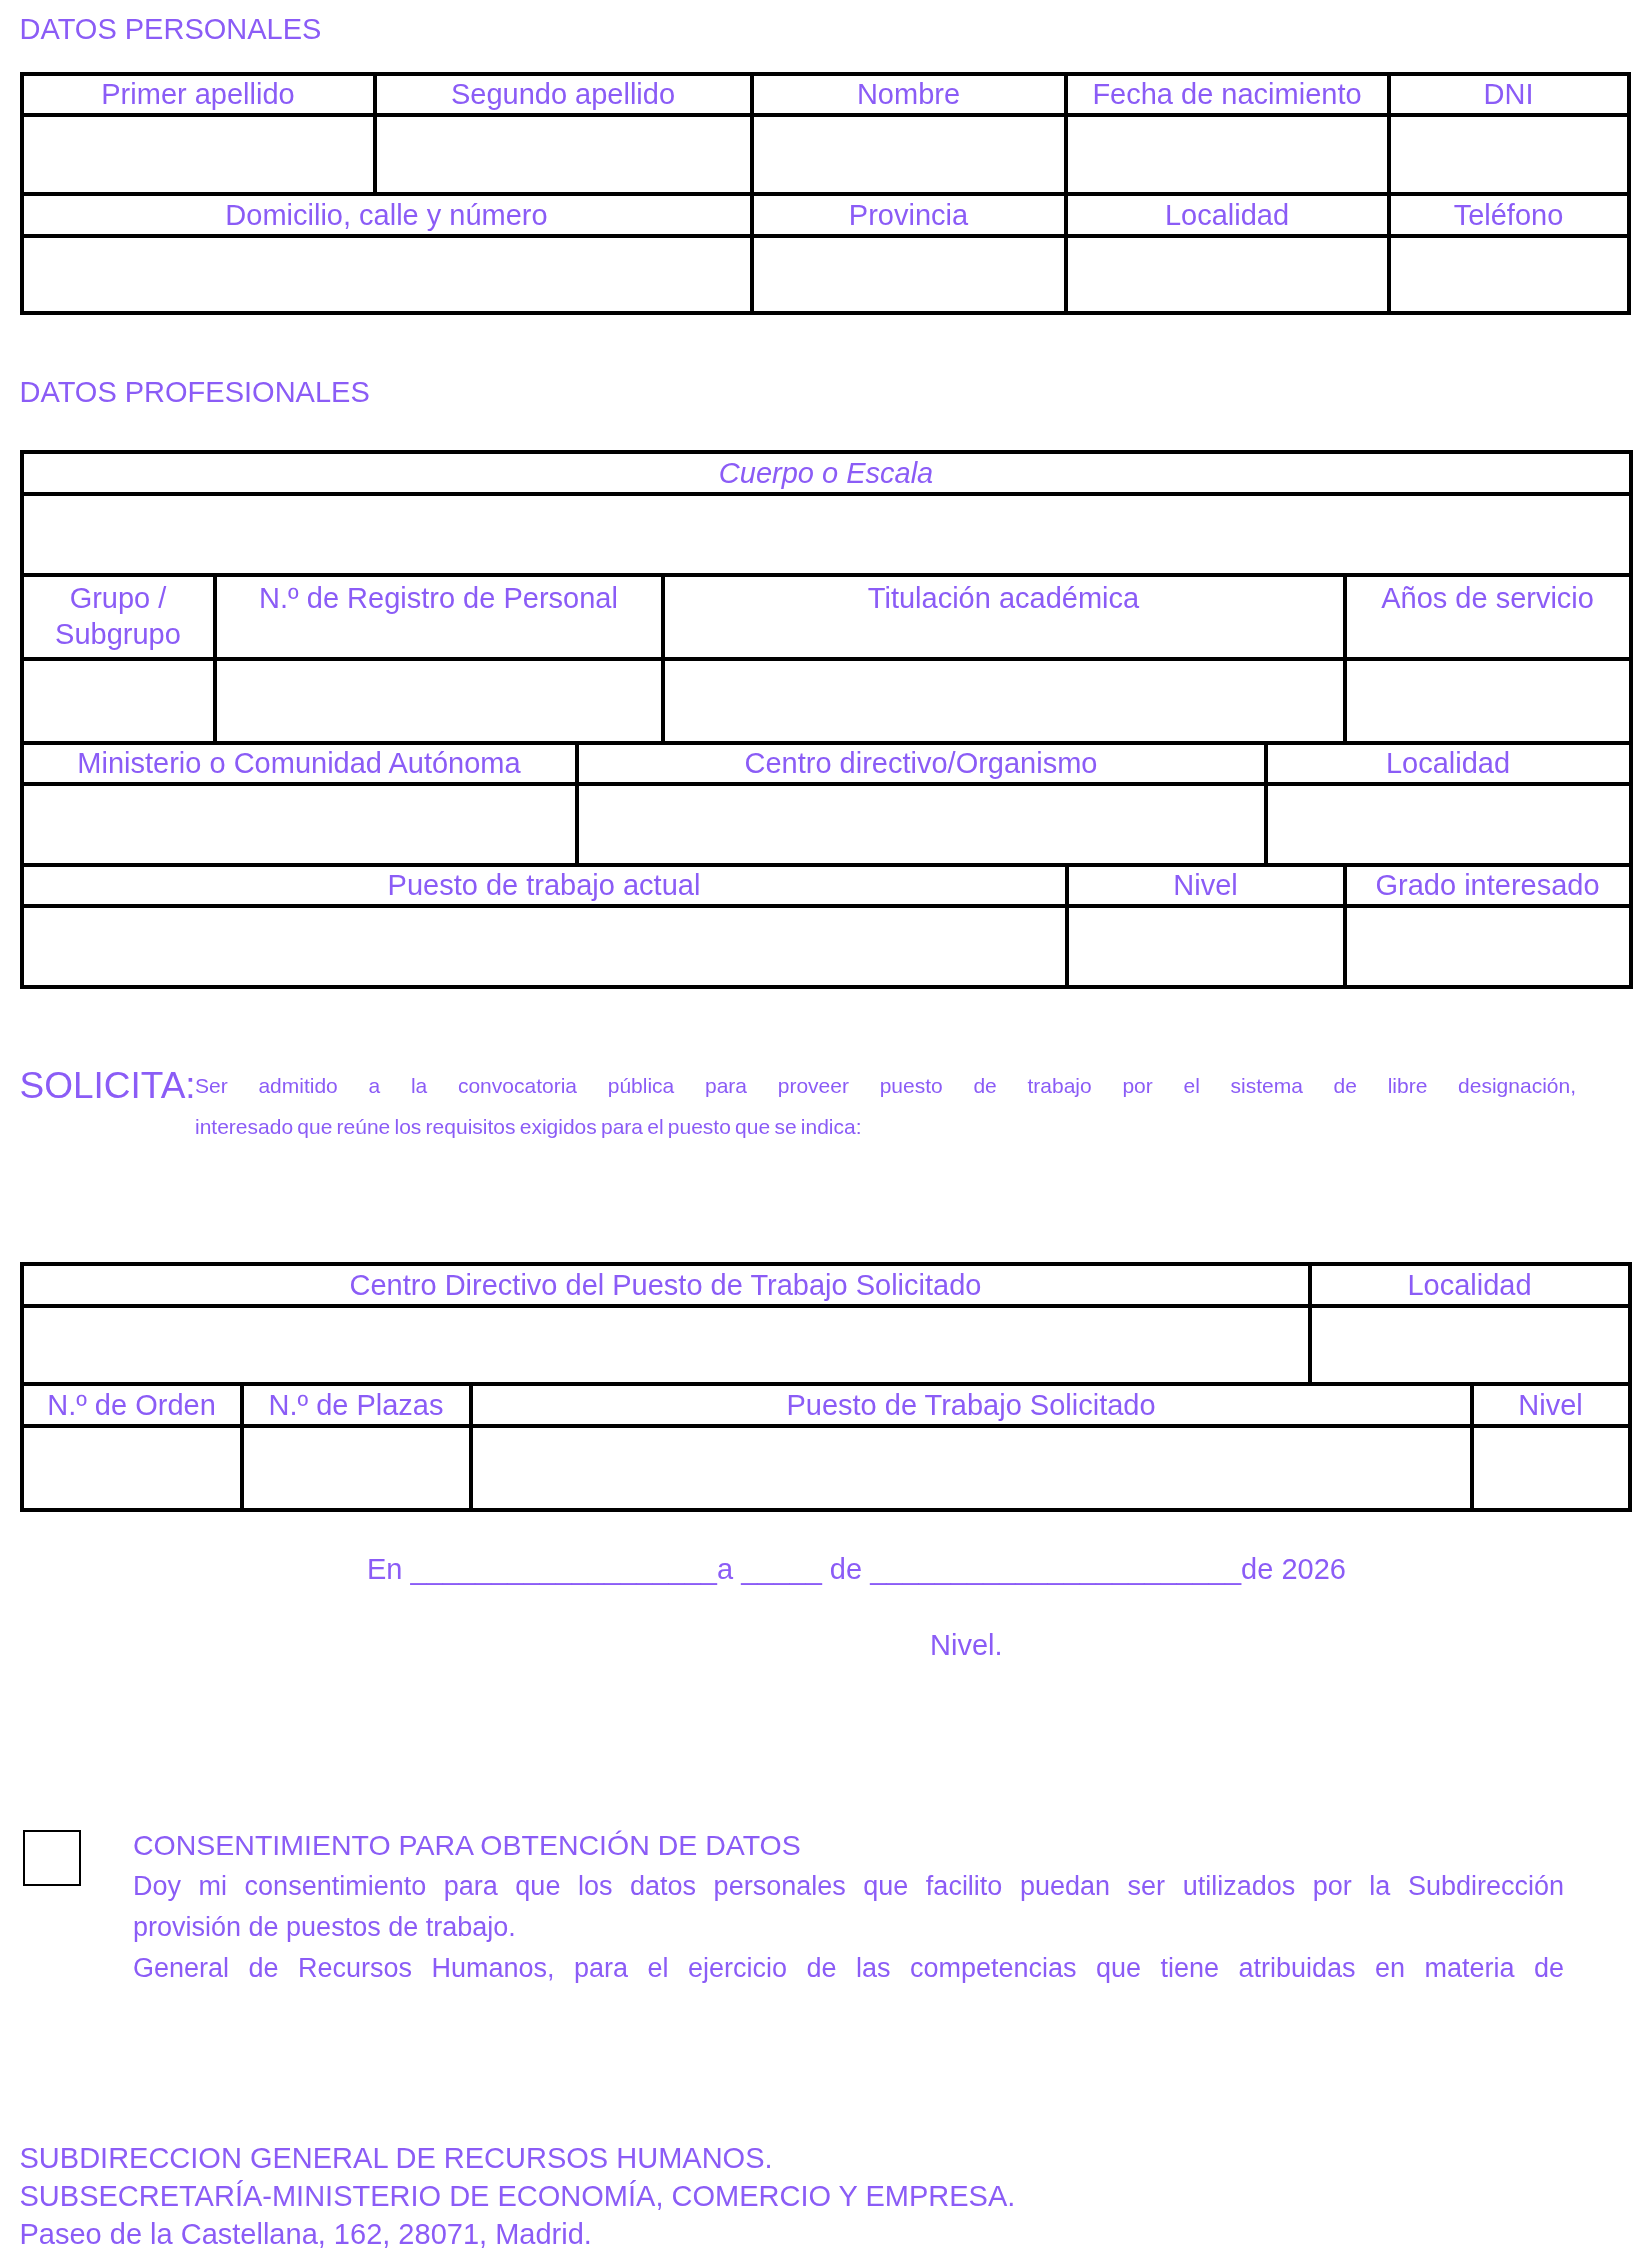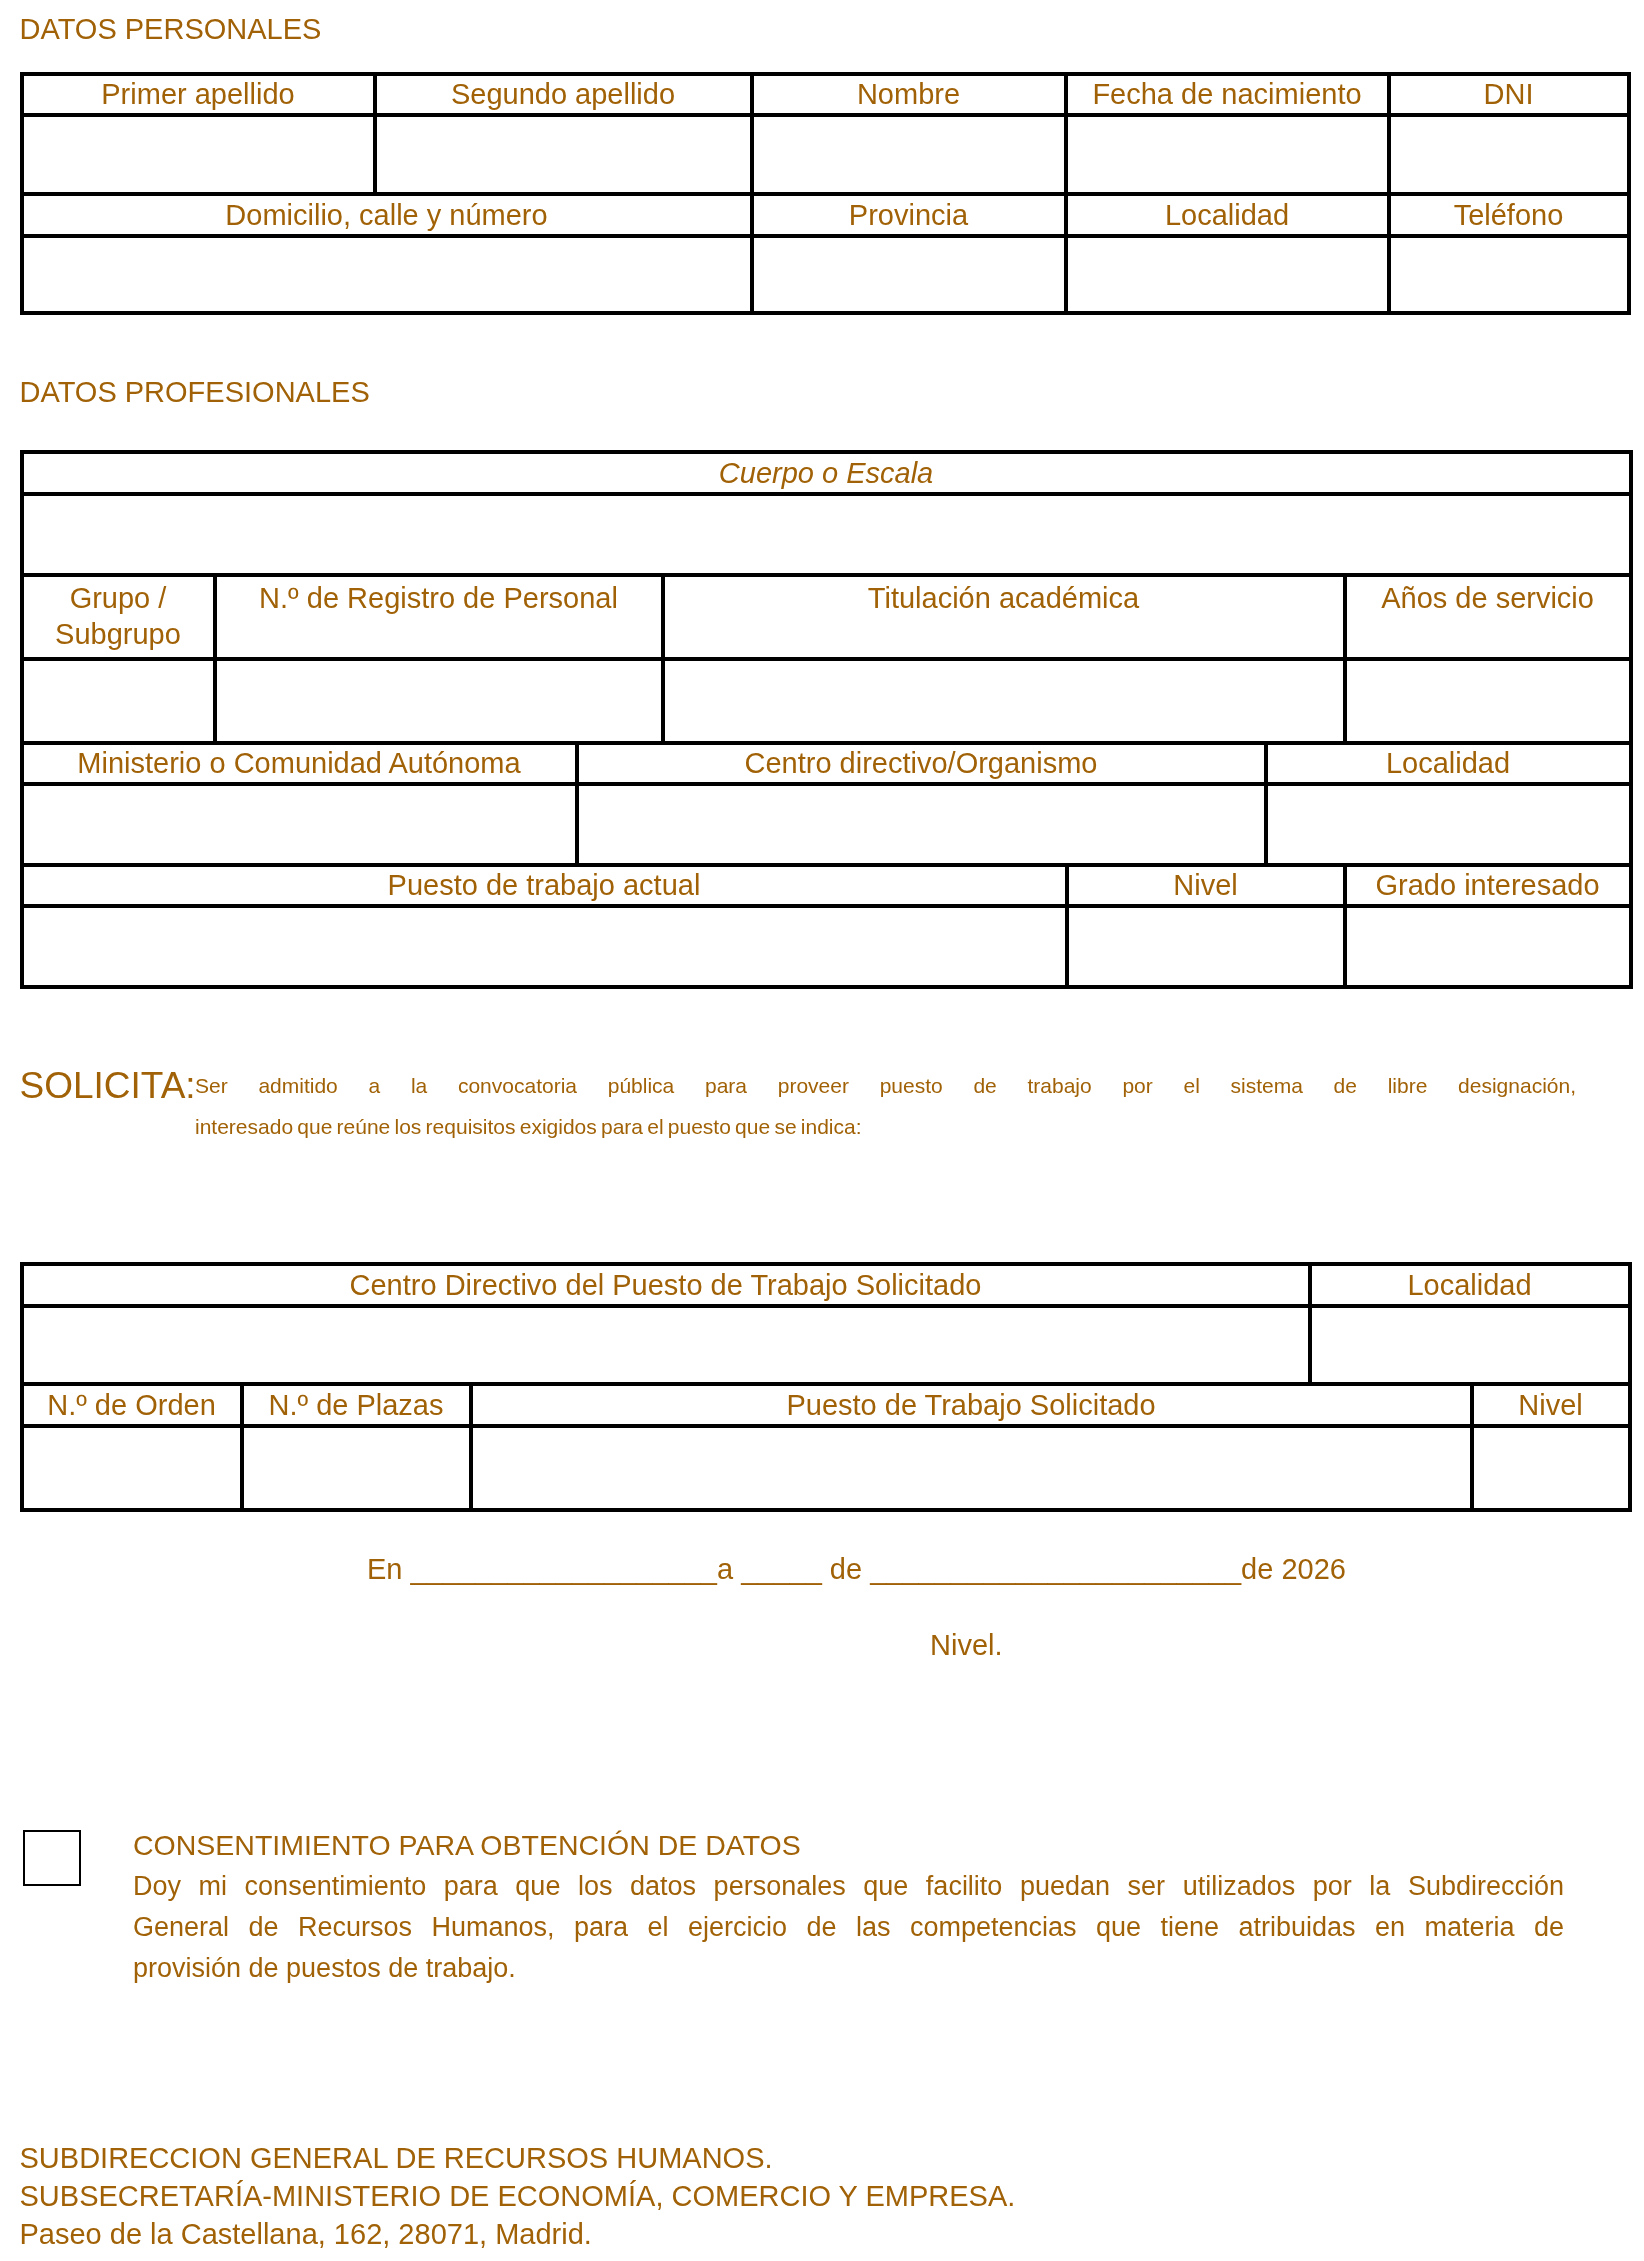--- a/index.html
+++ b/index.html
@@ -1,21 +1,21 @@
 <!DOCTYPE html>
 <html style="font-size:13px"><head>
 <meta charset="utf-8">
 <style>
   html, body { margin: 0; padding: 0; background: #ffffff; }
   #page {
     position: relative;
     width: 1645px;
     height: 2261px;
     background: #ffffff;
-    color: #a16207;
+    color: #8b5cf6;
     font-family: "Liberation Sans", sans-serif;
     overflow: hidden;
   }
   .sec-title {
     position: absolute;
     left: 19.5px;
     font-size: 29px;
     letter-spacing: 0px;
     white-space: nowrap;
   }
@@ -233,22 +233,22 @@
   </tbody>
     </table>
 
   <div class="date-line">En ___________________a _____ de _______________________de 2026</div>
   <div class="firma">Nivel.</div>
 
   <div class="consent-box" role="checkbox" aria-checked="false"></div>
   <div class="consent-text">
     <div class="ct-title">CONSENTIMIENTO PARA OBTENCIÓN DE DATOS</div>
     <div class="cline jline">Doy mi consentimiento para que los datos personales que facilito puedan ser utilizados por la Subdirección</div>
+    <div class="cline">provisión de puestos de trabajo.</div>
     <div class="cline jline">General de Recursos Humanos, para el ejercicio de las competencias que tiene atribuidas en materia de</div>
-    <div class="cline">provisión de puestos de trabajo.</div>
   </div>
 
   <div class="footer">
     <div class="fline">SUBDIRECCION GENERAL DE RECURSOS HUMANOS.</div>
     <div class="fline">SUBSECRETARÍA-MINISTERIO DE ECONOMÍA, COMERCIO Y EMPRESA.</div>
     <div class="fline">Paseo de la Castellana, 162, 28071, Madrid.</div>
   </div>
 
 </div>
 

